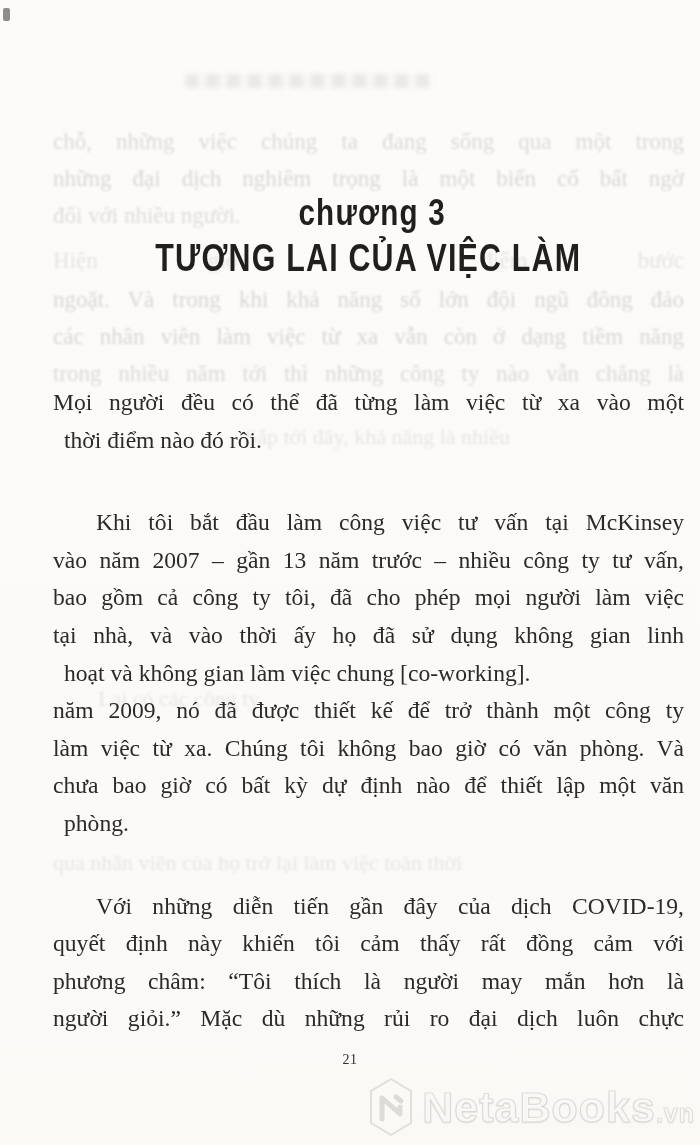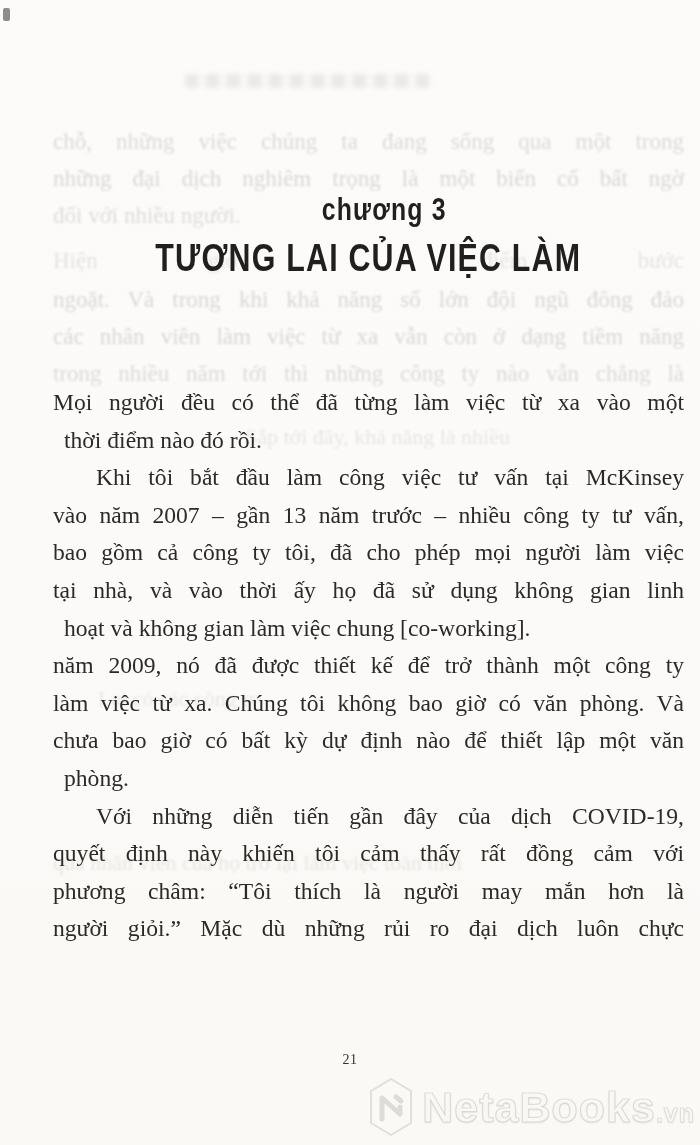--- a/index.html
+++ b/index.html
@@ -29,33 +29,33 @@
   }
   .ghost.j{white-space:normal;text-align:justify;text-align-last:justify;}
   .smudge{
     position:absolute;left:185px;top:74px;width:245px;height:14px;
     background:repeating-linear-gradient(90deg,
       rgba(150,145,138,.16) 0 13px, rgba(150,145,138,.04) 13px 21px);
     filter:blur(2.4px);border-radius:3px;
   }
   
   .chapter-head{position:absolute;left:53px;top:0;width:631px;text-align:center;color:#201f1d;}
-  .chapter-label{position:absolute;top:192px;left:16px;width:100%;
-    font-family:"Liberation Sans","DejaVu Sans",sans-serif;font-weight:700;font-size:31px;}
+  .chapter-label{position:absolute;top:192px;left:4px;width:100%;
+    font-family:"Liberation Sans","DejaVu Sans",sans-serif;font-weight:700;font-size:37px;}
   .chapter-title{position:absolute;top:237px;left:0;width:100%;margin:0;
     font-family:"Liberation Sans","DejaVu Sans",sans-serif;font-weight:700;font-size:38px;}
   .condense{display:inline-block;transform:scaleX(.80);transform-origin:50% 50%;letter-spacing:1.5px;}
   
   .bodytext{
     position:absolute;left:53px;top:384px;width:631px;
     font-size:23.6px;color:#2b2a27;
   }
   .line{line-height:37.6px;text-align:justify;text-align-last:justify;}
   .line.lastline{text-align-last:left;margin-left:11px;}
-  .line.firstline{text-indent:43px;}
+  .line.firstline{text-indent:43px;margin-top:45px;}
   
   .page-number{
     position:absolute;top:1052px;left:0;width:700px;text-align:center;
     font-size:14px;color:#33322f;letter-spacing:.5px;
   }
   .watermark{
     position:absolute;right:5px;bottom:8px;
     display:flex;align-items:center;gap:8px;
     pointer-events:none;
     justify-content:flex-end;

